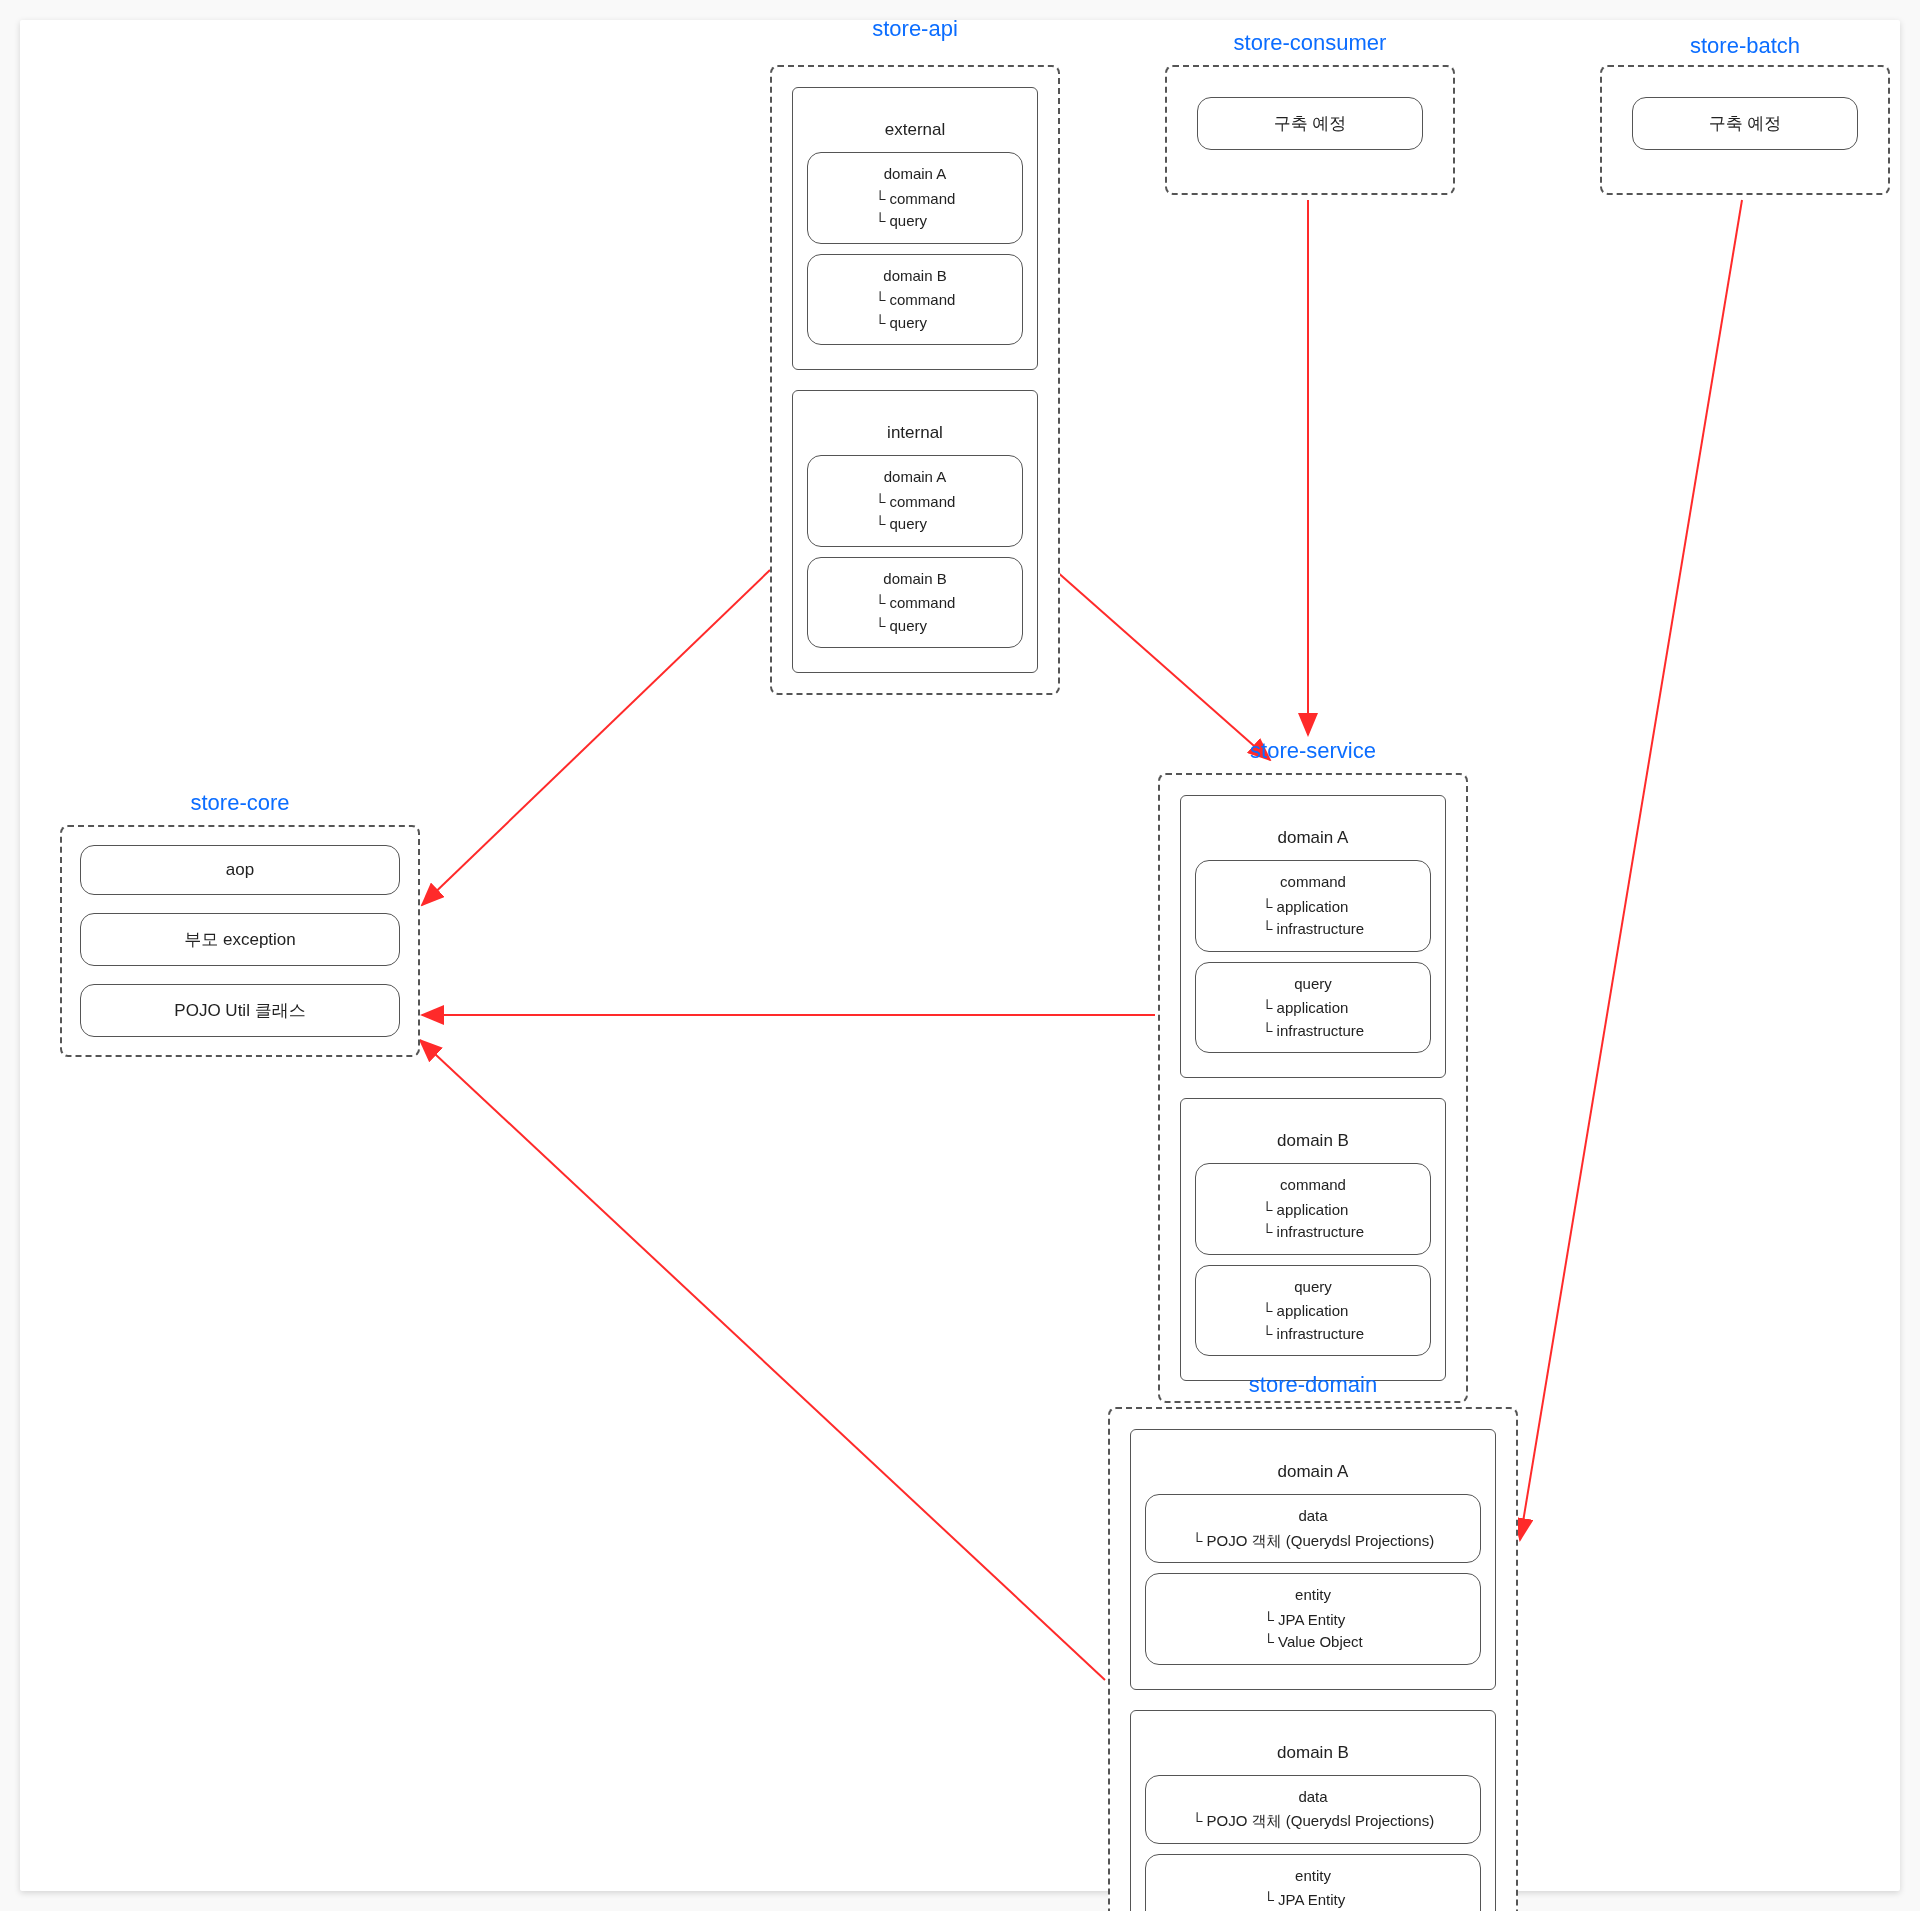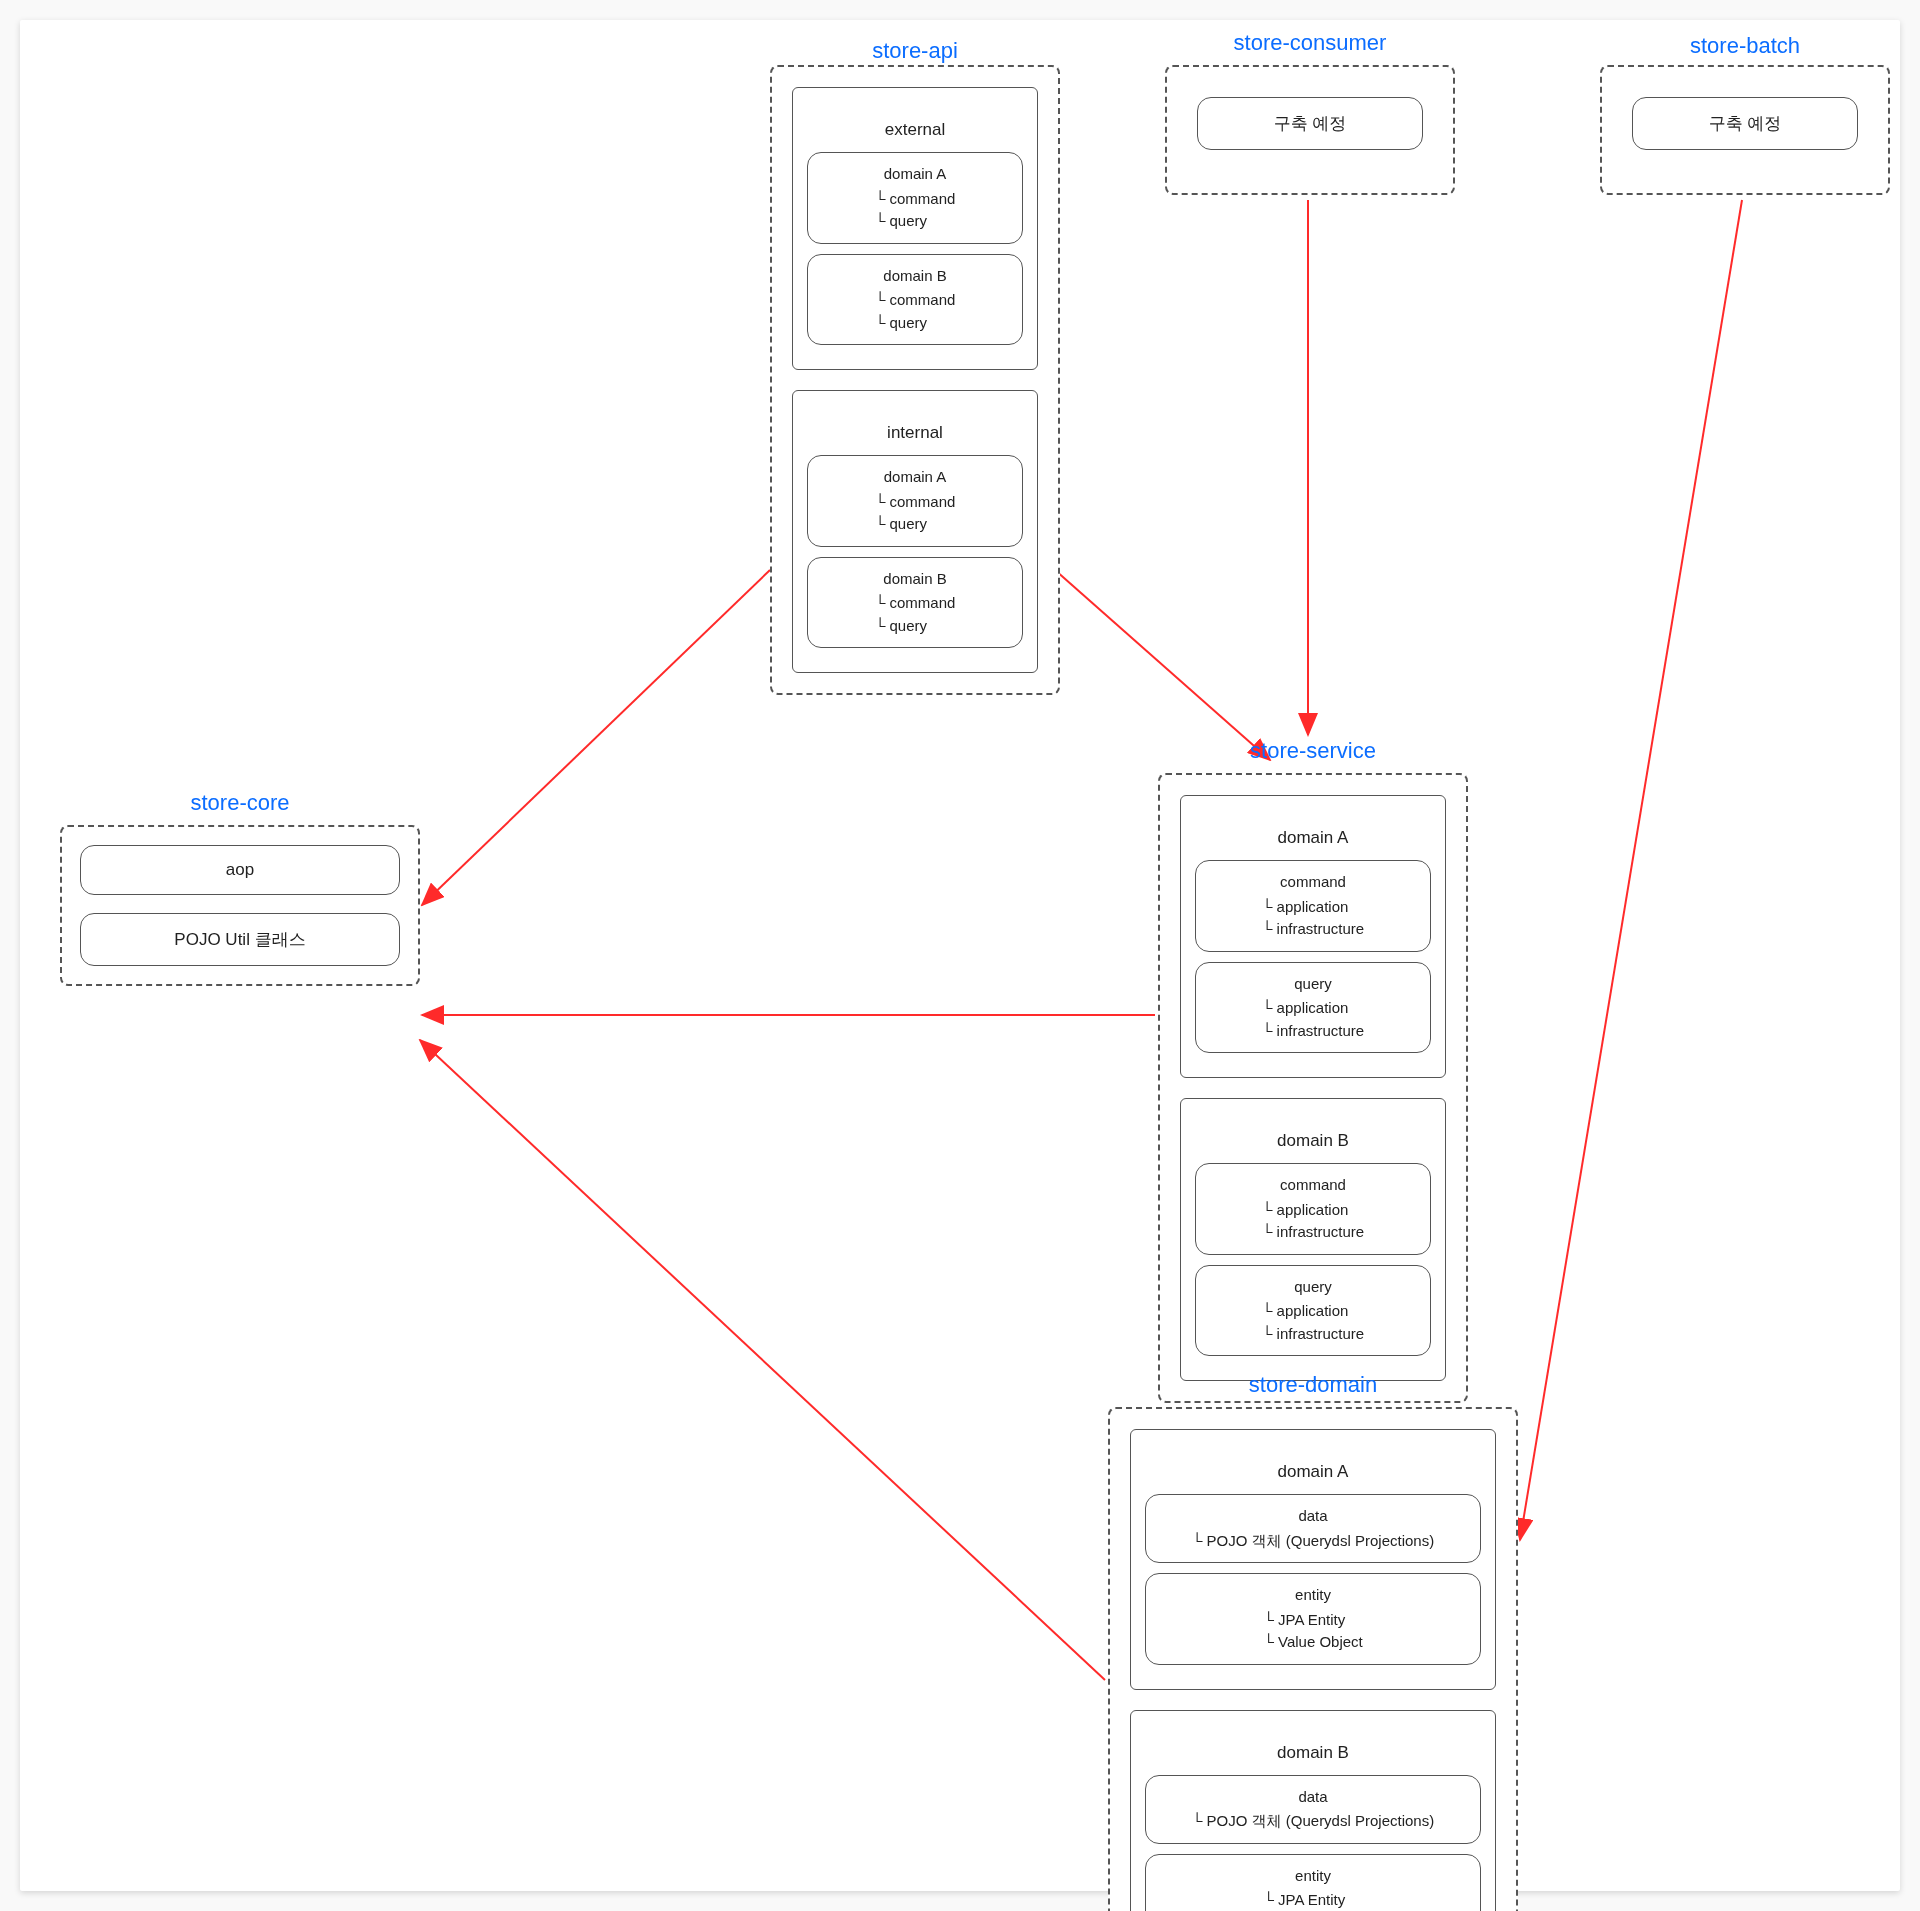--- a/index.html
+++ b/index.html
@@ -112,24 +112,25 @@
     <line x1="1155" y1="1015" x2="422" y2="1015" stroke="#ff2a2a" stroke-width="2" marker-end="url(#arrowhead)"></line>
 
     <line x1="1308" y1="1295" x2="1308" y2="1370" stroke="#ff2a2a" stroke-width="2" marker-end="url(#arrowhead)"></line>
 
     <line x1="1105" y1="1680" x2="420" y2="1040" stroke="#ff2a2a" stroke-width="2" marker-end="url(#arrowhead)"></line>
   </svg>
 
   <div class="module-title" style="left:60px; top:790px; width:360px;">store-core</div>
   <div class="module" style="left:60px; top:825px; width:360px;">
     <div class="simple-pill">aop</div>
+    <div class="simple-pill">부모 exception</div>
     <div class="simple-pill">POJO Util 클래스</div>
   </div>
 
-  <div class="module-title" style="left:770px; top:38px; width:290px;">store-api</div>
+  <div class="module-title" style="left:770px; top:16px; width:290px;">store-api</div>
   <div class="module" style="left:770px; top:65px; width:290px;">
     <div class="section">
       <div class="section-title">external</div>
       <div class="pill">
         <div class="sub">
           <div>domain A</div>
           <div>└ command</div>
           <div>└ query</div>
         </div>
       </div>

